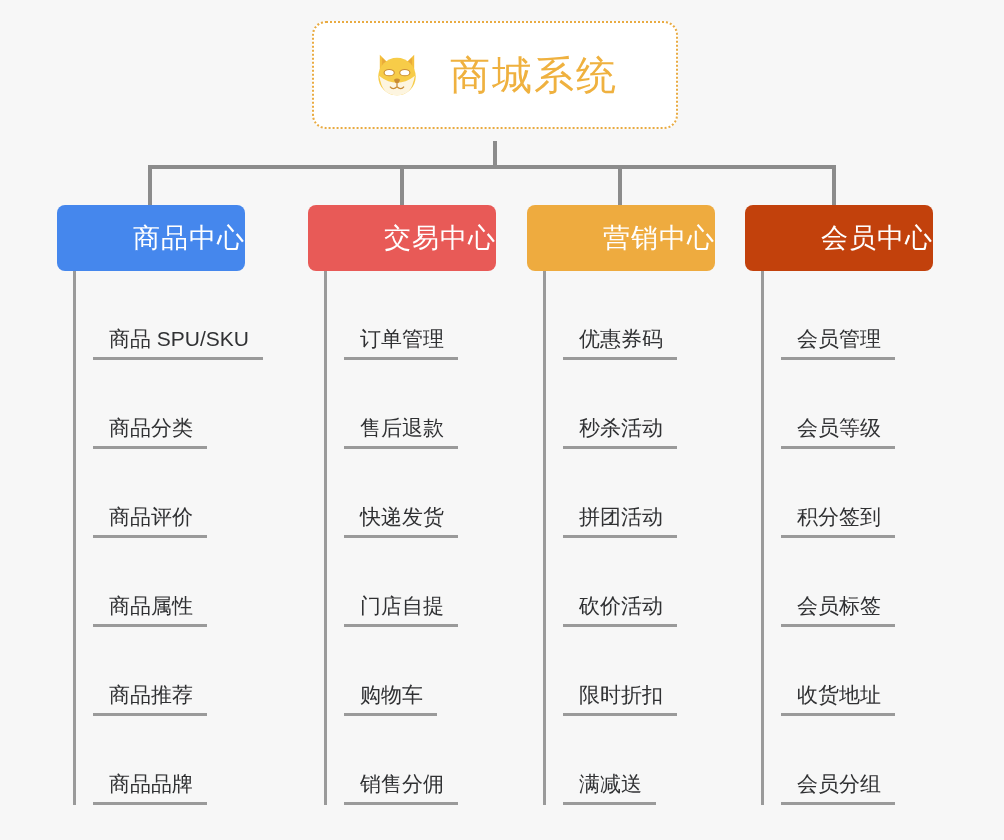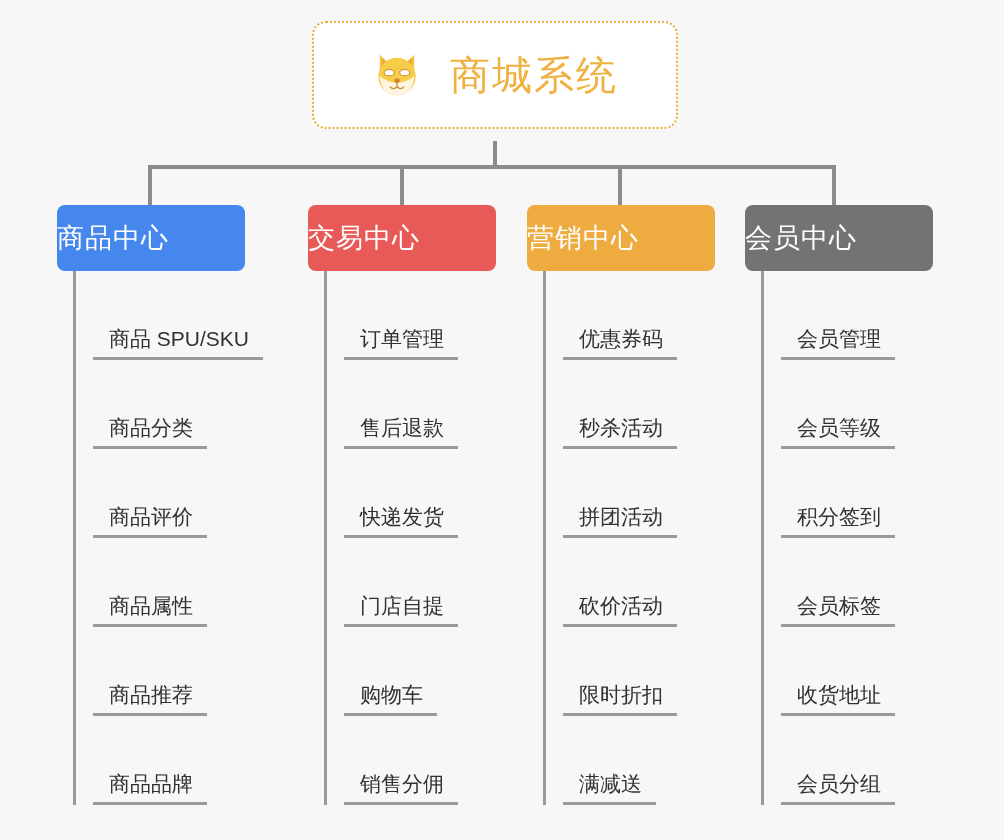--- a/index.html
+++ b/index.html
@@ -77,21 +77,21 @@
   .column {
     position: absolute;
     top: 205px;
     width: 188px;
   }
   .col-header {
     height: 66px;
     border-radius: 8px;
     display: flex;
     align-items: center;
-    justify-content: flex-start;
+    justify-content: flex-end;
     color: #ffffff;
     font-size: 27px;
     letter-spacing: 1px;
     box-sizing: border-box;
   }
 
   .leaf-list {
     position: relative;
     margin-left: 16px;
     padding-left: 17px;
@@ -221,21 +221,21 @@
       <div class="leaf-item">
           <span class="leaf-label">限时折扣</span>
         </div>
       <div class="leaf-item">
           <span class="leaf-label">满减送</span>
         </div>
     </div>
   </div>
 
   <div class="column" style="left:745px;">
-    <div class="col-header" style="background: #737373;">
+    <div class="col-header" style="background: #c2410c;">
       <span>会员中心</span>
     </div>
     <div class="leaf-list">
       <div class="leaf-item">
           <span class="leaf-label">会员管理</span>
         </div>
       <div class="leaf-item">
           <span class="leaf-label">会员等级</span>
         </div>
       <div class="leaf-item">

